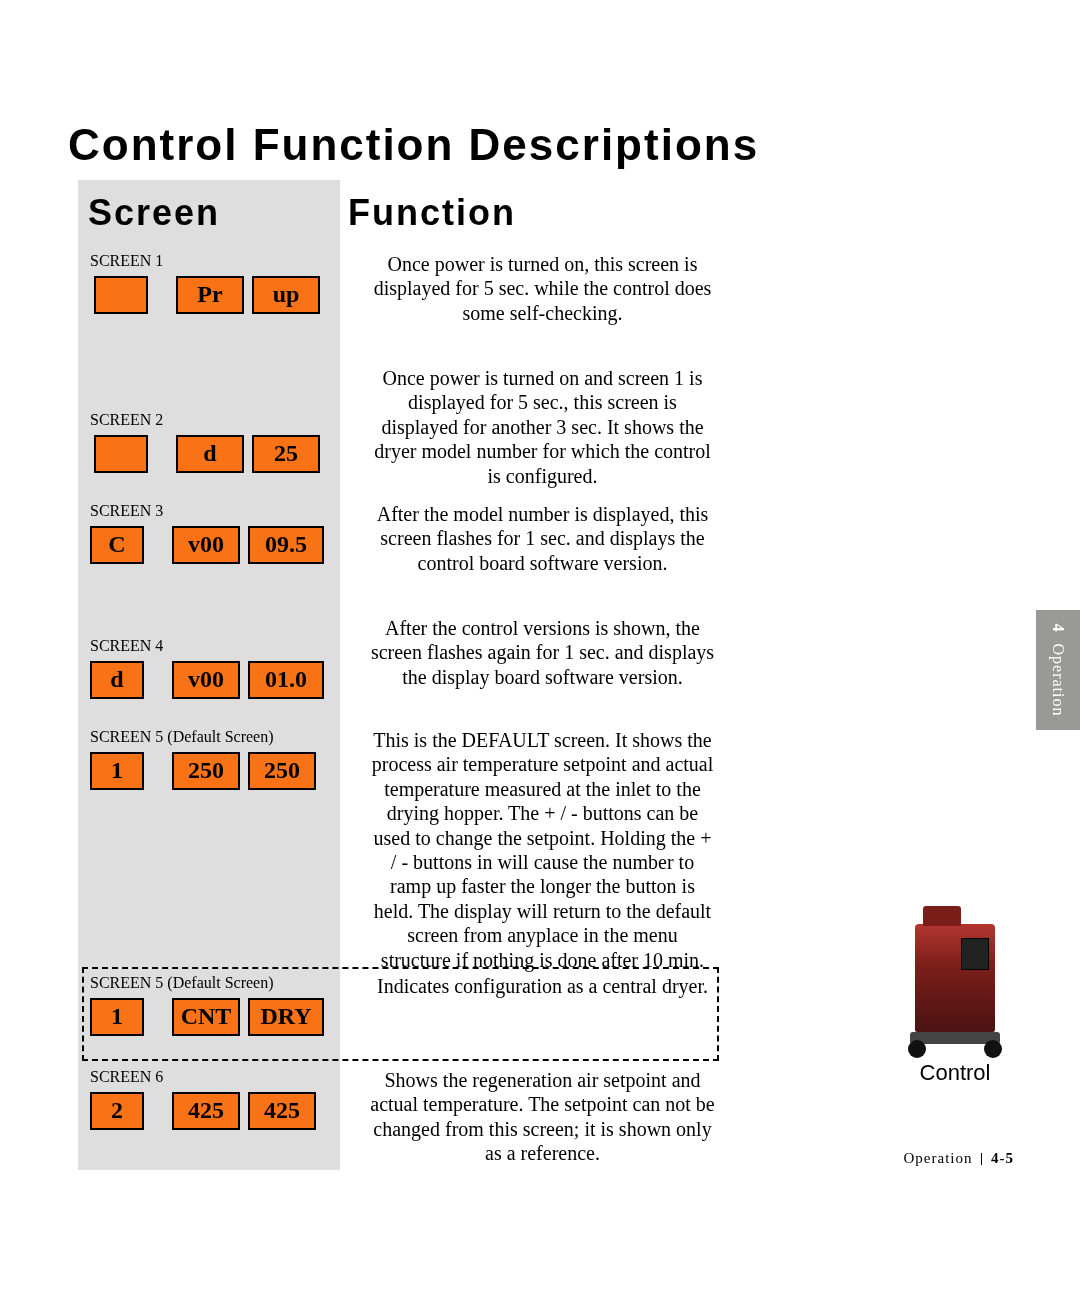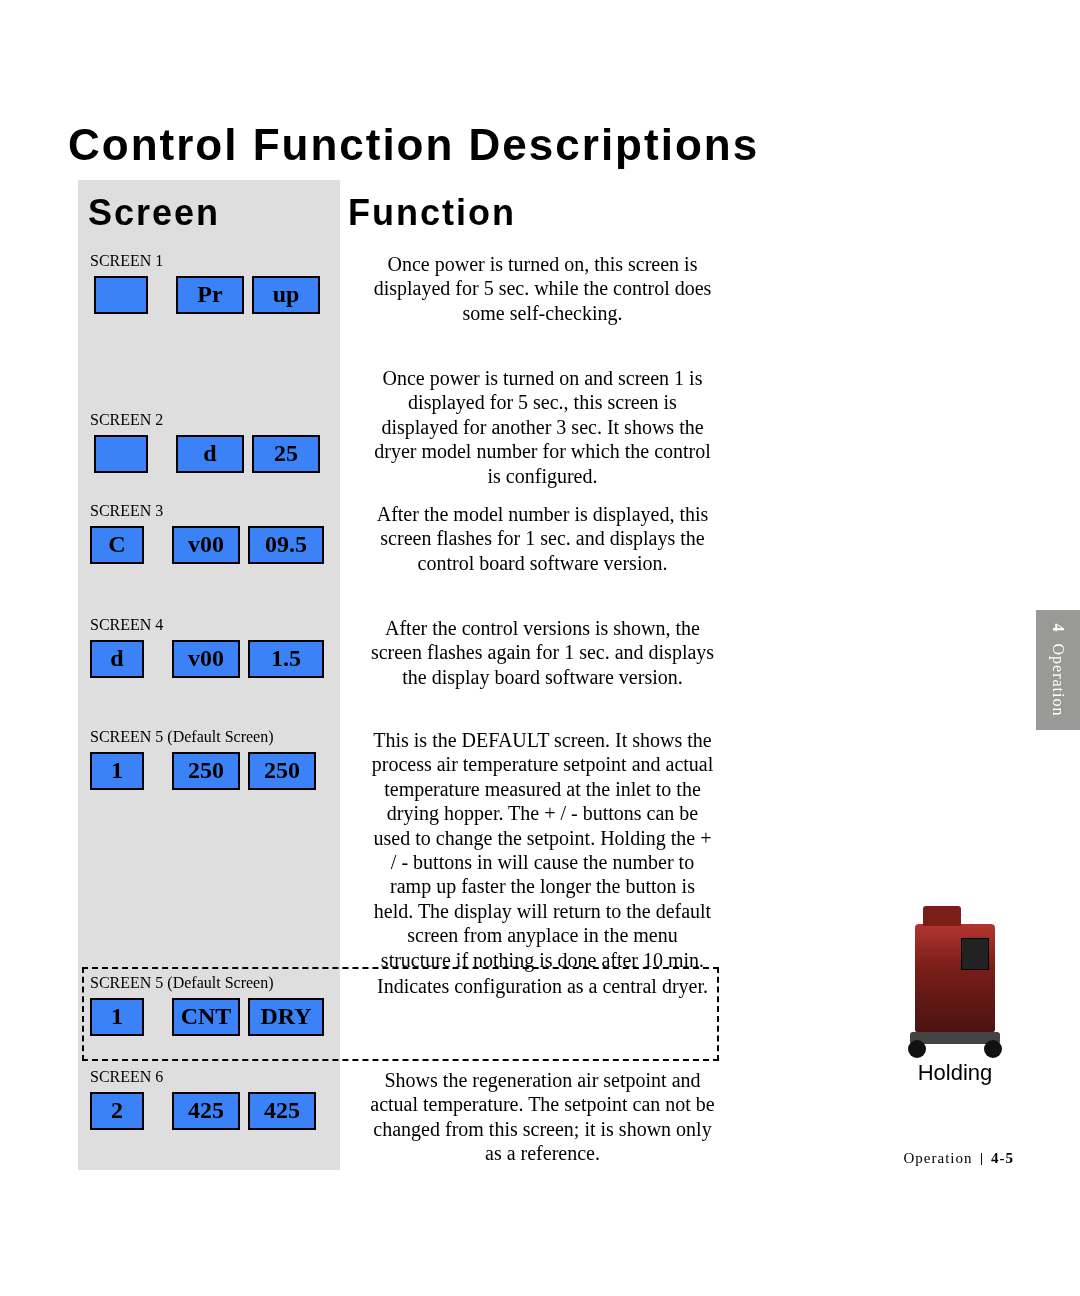--- a/index.html
+++ b/index.html
@@ -50,21 +50,21 @@
   .display-row {
     display: flex;
     gap: 8px;
     align-items: stretch;
   }
   .display-row.offset {
     margin-left: 4px;
   }
   .dcell {
     border: 2.5px solid #000;
-    background: #3b82f6;
+    background: #f97316;
     height: 34px;
     min-width: 44px;
     padding: 0 6px;
     display: flex;
     align-items: center;
     justify-content: center;
     font-family: "Times New Roman", Times, serif;
     font-size: 24px;
     font-weight: 700;
   }
@@ -199,27 +199,27 @@
   <div class="section-label">SCREEN 3</div>
   <div class="display-row">
     <div class="dcell narrow">C</div>
     <div class="spacer-col"></div>
     <div class="dcell mid">v00</div>
     <div class="dcell wide">09.5</div>
   </div>
 </div>
 <div class="func-block" style="top: 502px;">After the model number is displayed, this screen flashes for 1 sec. and displays the control board software version.</div>
 
-<div class="screen-block" style="top: 616px;">
+<div class="screen-block" style="top: 637px;">
   <div class="section-label">SCREEN 4</div>
   <div class="display-row">
     <div class="dcell narrow">d</div>
     <div class="spacer-col"></div>
     <div class="dcell mid">v00</div>
-    <div class="dcell wide">1.5</div>
+    <div class="dcell wide">01.0</div>
   </div>
 </div>
 <div class="func-block" style="top: 616px;">After the control versions is shown, the screen flashes again for 1 sec. and displays the display board software version.</div>
 
 <div class="screen-block" style="top: 728px;">
   <div class="section-label">SCREEN 5 (Default Screen)</div>
   <div class="display-row">
     <div class="dcell narrow">1</div>
     <div class="spacer-col"></div>
     <div class="dcell mid">250</div>
@@ -263,20 +263,20 @@
   <div style="position:relative;">
     <div class="device-body">
       <div class="device-top"></div>
       <div class="device-panel"></div>
     </div>
     <div class="device-base">
       <div class="wheel l"></div>
       <div class="wheel r"></div>
     </div>
   </div>
-  <div class="device-caption">Holding</div>
+  <div class="device-caption">Control</div>
 </div>
 
 <div class="footer">
   <span>Operation</span>
   <span class="sep"></span>
   <span class="bold">4-5</span>
 </div>
 
 </body></html>

